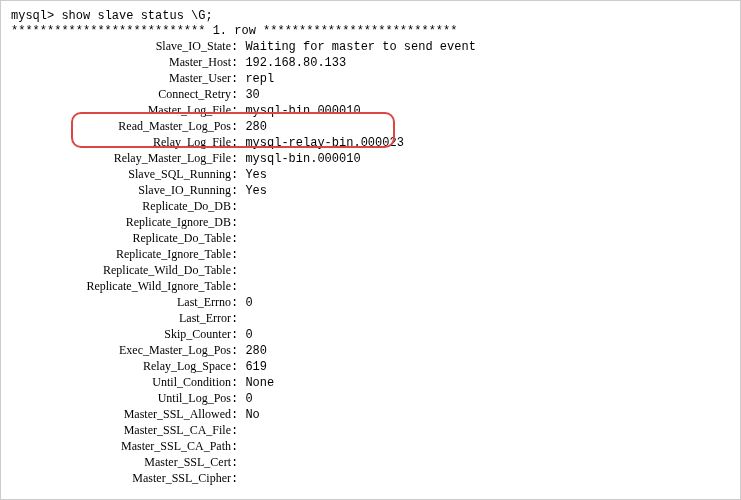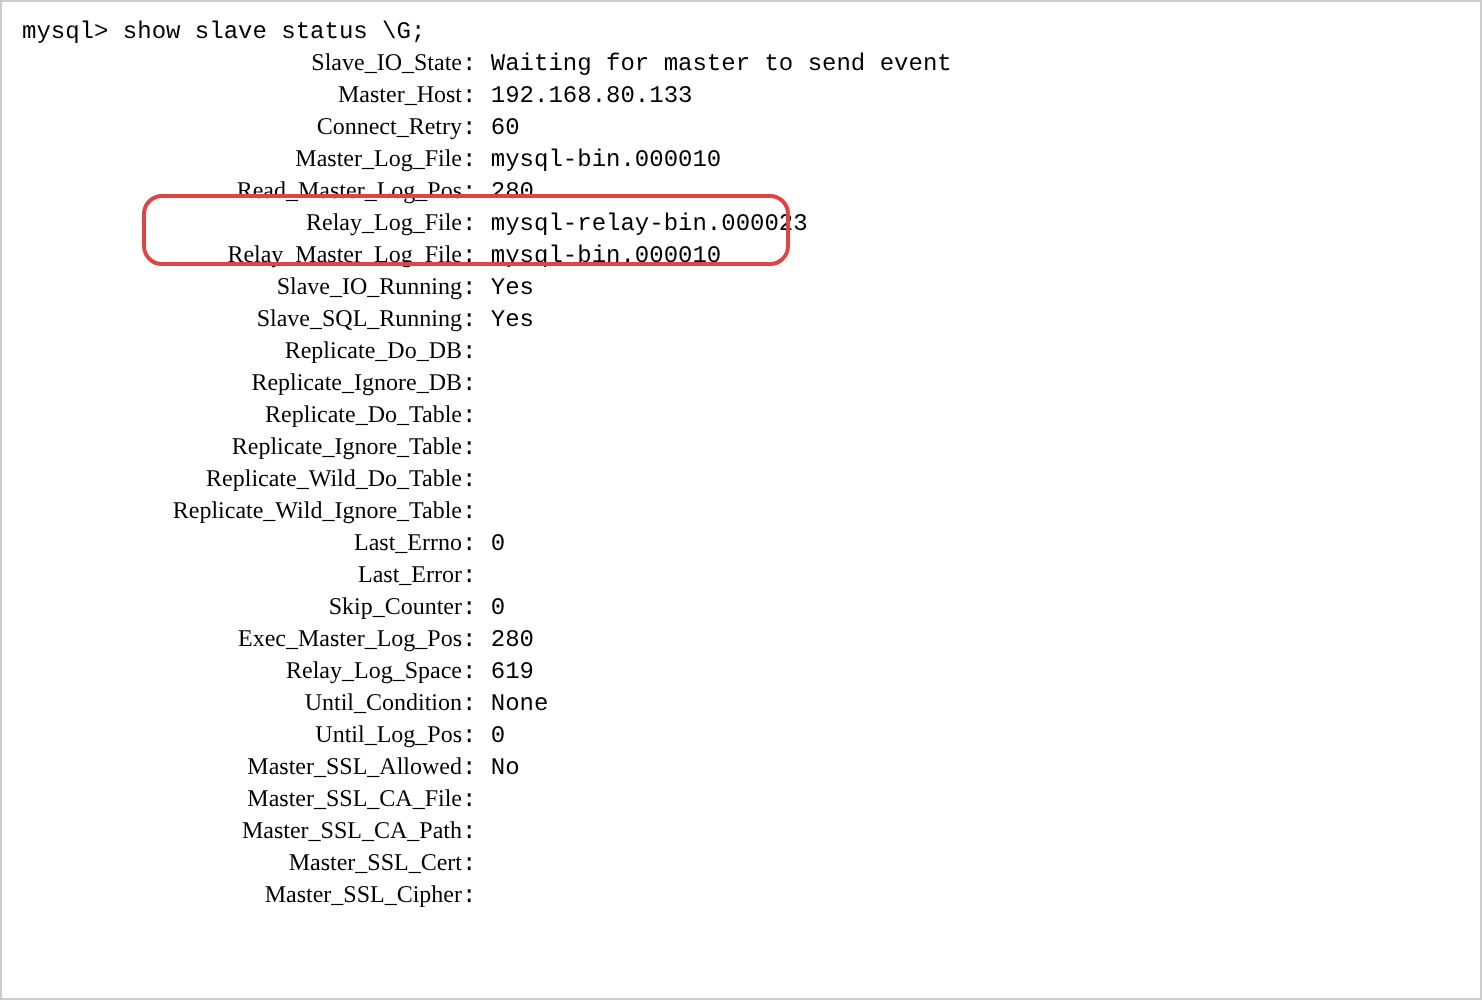--- a/index.html
+++ b/index.html
@@ -55,31 +55,33 @@
     pointer-events: none;
   }
 </style>
 </head>
 <body>
 
 <div class="frame">
 
   <div class="cmdline"><span>mysql&gt; </span><span>show slave status \G;</span></div>
 
+  <div class="row-sep">*************************** 1. row ***************************</div>
 
   <div class="fields" id="fields">
       <div class="field-row"><span class="lbl">Slave_IO_State</span><span class="colon">: </span><span class="val">Waiting for master to send event</span></div>
       <div class="field-row"><span class="lbl">Master_Host</span><span class="colon">: </span><span class="val">192.168.80.133</span></div>
-      <div class="field-row"><span class="lbl">Connect_Retry</span><span class="colon">: </span><span class="val">60</span></div>
+      <div class="field-row"><span class="lbl">Master_User</span><span class="colon">: </span><span class="val">repl</span></div>
+      <div class="field-row"><span class="lbl">Connect_Retry</span><span class="colon">: </span><span class="val">30</span></div>
       <div class="field-row"><span class="lbl">Master_Log_File</span><span class="colon">: </span><span class="val">mysql-bin.000010</span></div>
       <div class="field-row"><span class="lbl">Read_Master_Log_Pos</span><span class="colon">: </span><span class="val">280</span></div>
       <div class="field-row"><span class="lbl">Relay_Log_File</span><span class="colon">: </span><span class="val">mysql-relay-bin.000023</span></div>
       <div class="field-row"><span class="lbl">Relay_Master_Log_File</span><span class="colon">: </span><span class="val">mysql-bin.000010</span></div>
+      <div class="field-row"><span class="lbl">Slave_SQL_Running</span><span class="colon">: </span><span class="val">Yes</span></div>
       <div class="field-row"><span class="lbl">Slave_IO_Running</span><span class="colon">: </span><span class="val">Yes</span></div>
-      <div class="field-row"><span class="lbl">Slave_SQL_Running</span><span class="colon">: </span><span class="val">Yes</span></div>
       <div class="field-row"><span class="lbl">Replicate_Do_DB</span><span class="colon">: </span><span class="val"></span></div>
       <div class="field-row"><span class="lbl">Replicate_Ignore_DB</span><span class="colon">: </span><span class="val"></span></div>
       <div class="field-row"><span class="lbl">Replicate_Do_Table</span><span class="colon">: </span><span class="val"></span></div>
       <div class="field-row"><span class="lbl">Replicate_Ignore_Table</span><span class="colon">: </span><span class="val"></span></div>
       <div class="field-row"><span class="lbl">Replicate_Wild_Do_Table</span><span class="colon">: </span><span class="val"></span></div>
       <div class="field-row"><span class="lbl">Replicate_Wild_Ignore_Table</span><span class="colon">: </span><span class="val"></span></div>
       <div class="field-row"><span class="lbl">Last_Errno</span><span class="colon">: </span><span class="val">0</span></div>
       <div class="field-row"><span class="lbl">Last_Error</span><span class="colon">: </span><span class="val"></span></div>
       <div class="field-row"><span class="lbl">Skip_Counter</span><span class="colon">: </span><span class="val">0</span></div>
       <div class="field-row"><span class="lbl">Exec_Master_Log_Pos</span><span class="colon">: </span><span class="val">280</span></div>

